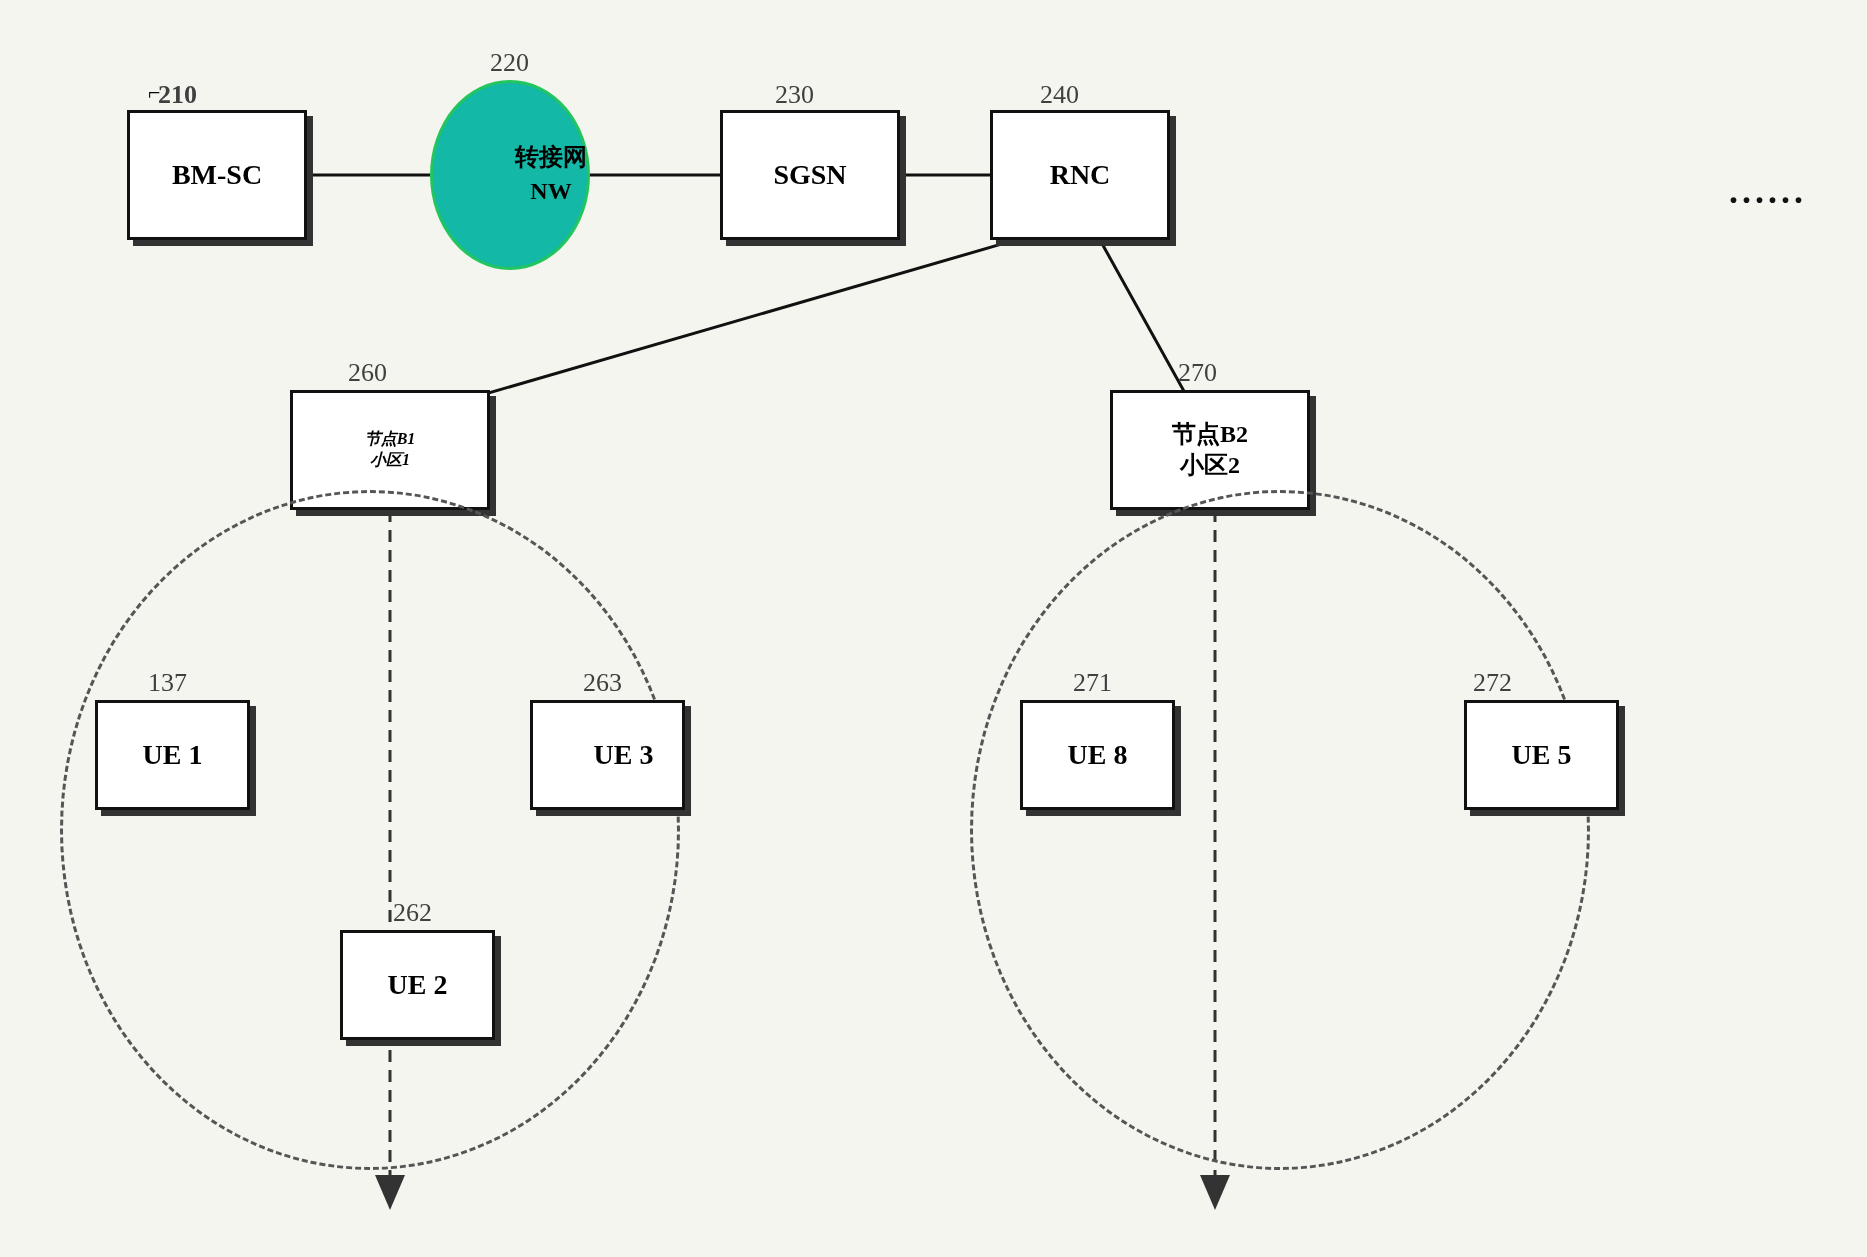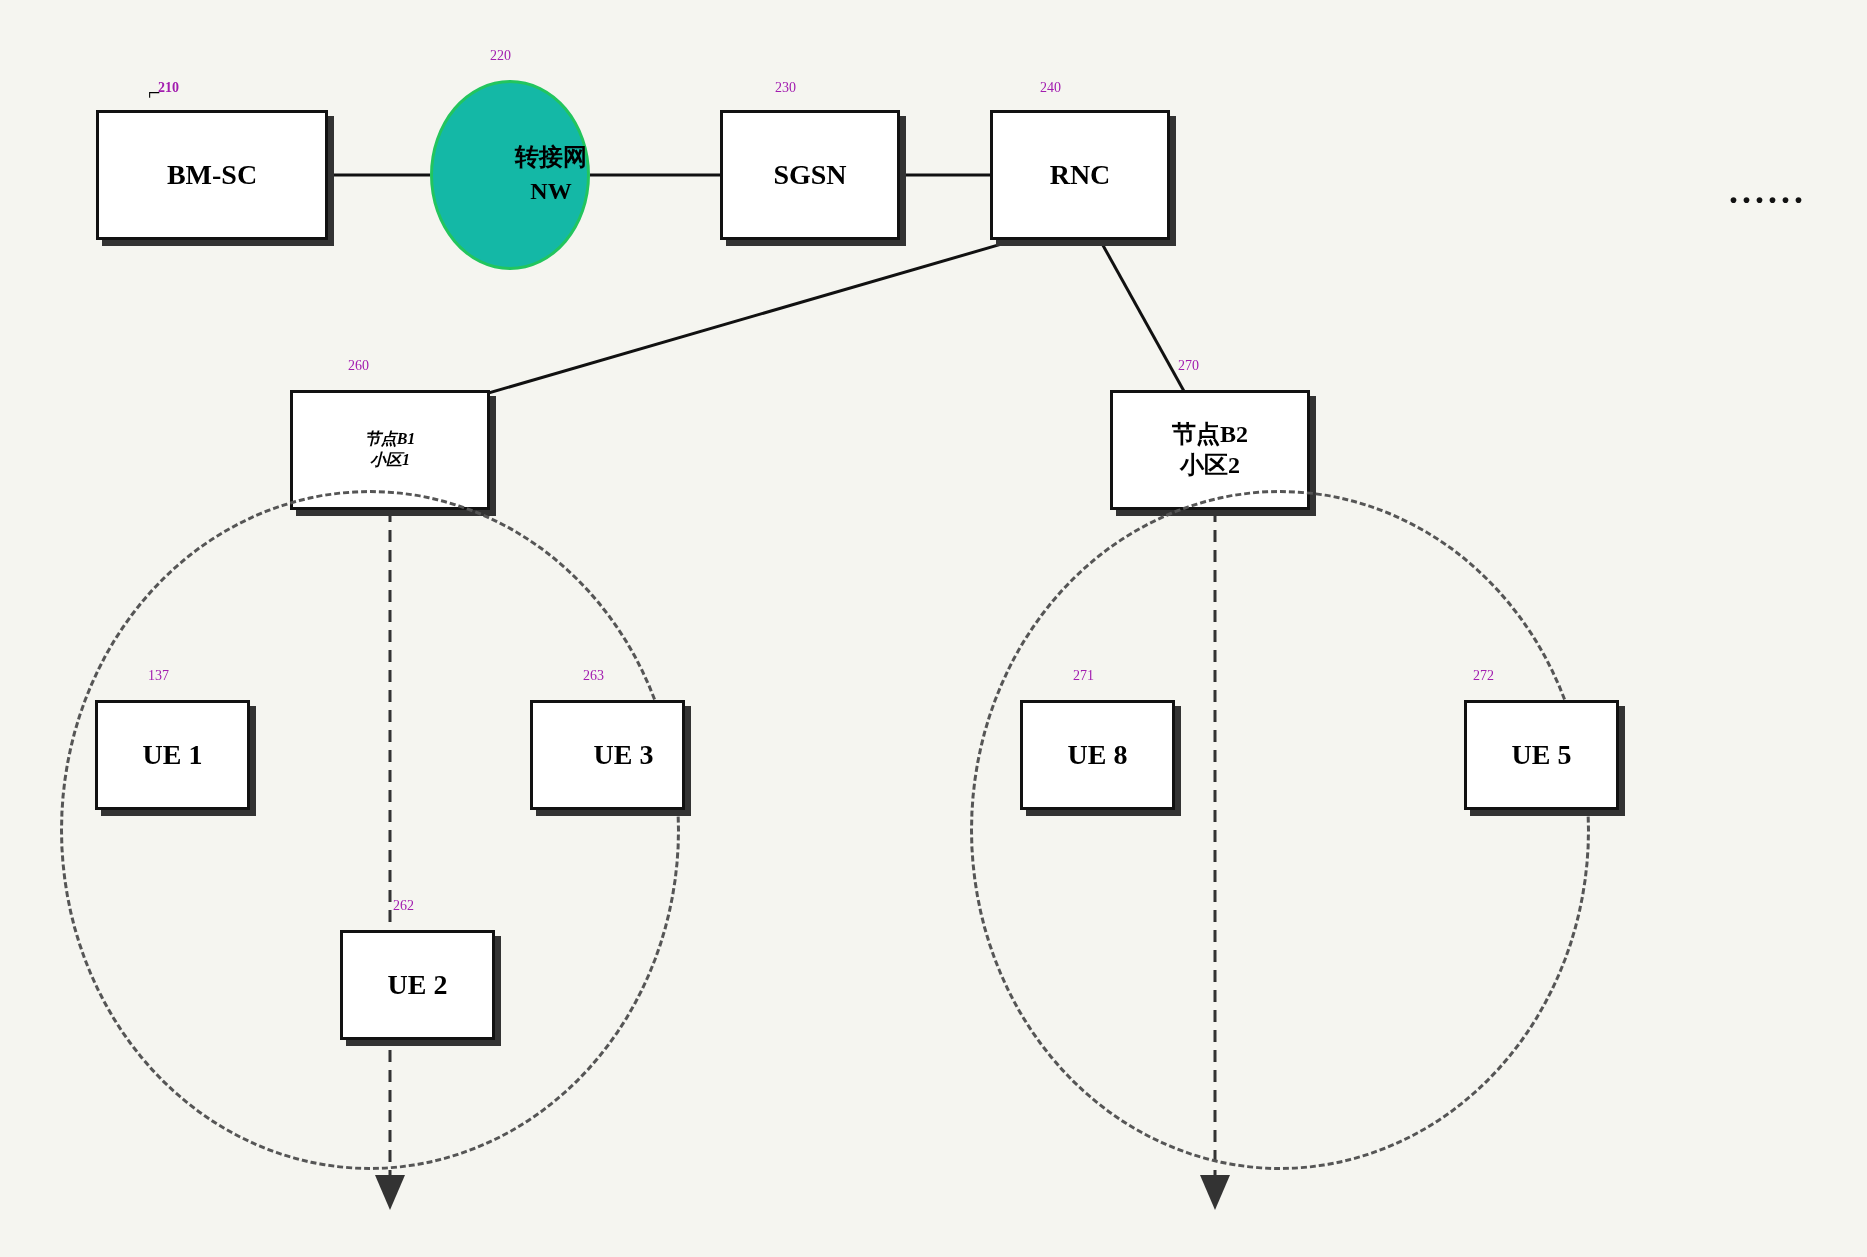--- a/index.html
+++ b/index.html
@@ -50,23 +50,23 @@
       justify-content: center;
       font-size: 26px;
       font-weight: bold;
       text-align: center;
       line-height: 1.4;
     }
 
     
     .ref-label {
       position: absolute;
-      font-size: 14px;
+      font-size: 26px;
       font-weight: normal;
-      color: #a21caf;
+      color: #404040;
     }
 
     
     .dashed-circle {
       position: absolute;
       border: 3px dashed #555;
       border-radius: 50%;
       background: transparent;
     }
 
@@ -105,21 +105,21 @@
 
     <line x1="1100" y1="240" x2="1200" y2="420" stroke="#111" stroke-width="3"></line>
 
     <line x1="390" y1="510" x2="390" y2="1190" stroke="#333" stroke-width="3" stroke-dasharray="12,8"></line>
     <polygon points="390,1210 375,1175 405,1175" fill="#333"></polygon>
 
     <line x1="1215" y1="510" x2="1215" y2="1190" stroke="#333" stroke-width="3" stroke-dasharray="12,8"></line>
     <polygon points="1215,1210 1200,1175 1230,1175" fill="#333"></polygon>
   </svg>
 
-  <div class="box box-shadow" style="left:96px; top:110px; width:232px; height:130px;">
+  <div class="box box-shadow" style="left:127px; top:110px; width:180px; height:130px;">
     <span>BM-SC</span>
   </div>
   <span class="ref-label" style="left:158px; top:80px;font-weight:bold;">210</span>
   <span style="position:absolute; left:148px; top:80px; font-size:22px;">⌐</span>
 
   <div class="oval" style="left:430px; top:80px; width:160px; height:190px;">
     <span style="white-space:pre-line; text-align:center; font-size:24px;">转接网
 NW</span>
   </div>
   <span class="ref-label" style="left:490px; top:48px;">220</span>

